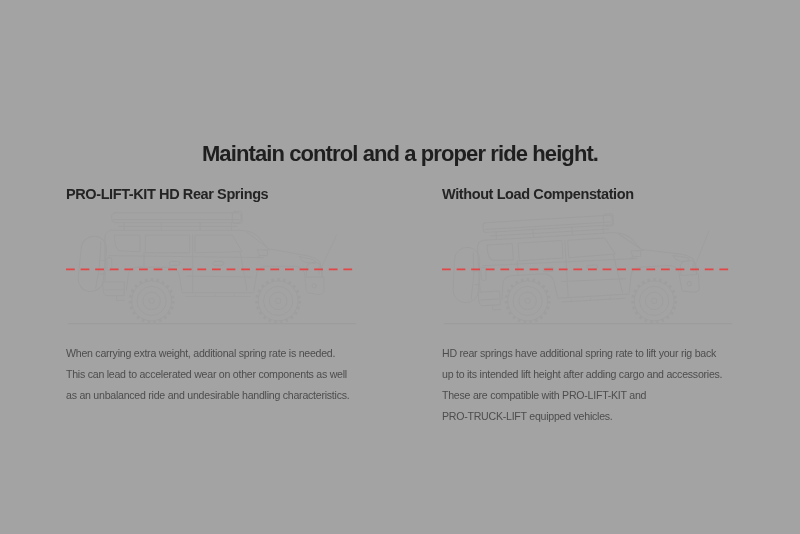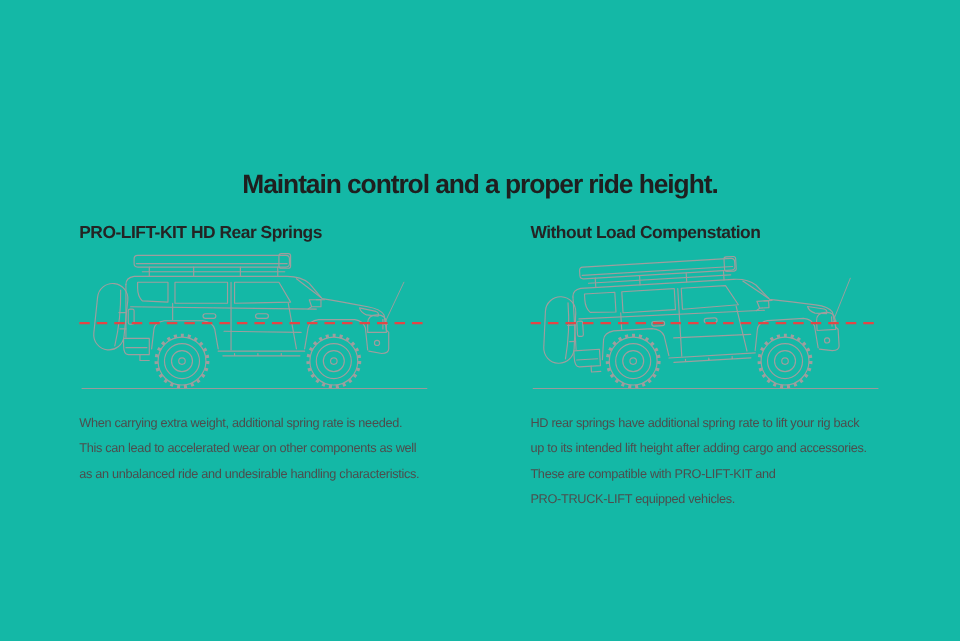--- a/index.html
+++ b/index.html
@@ -1,17 +1,17 @@
 <!DOCTYPE html>
 <html><head>
 <meta charset="utf-8">
 <style>
   html,body{margin:0;padding:0;background:#ffffff;}
   body{width:800px;height:534px;position:relative;font-family:"Liberation Sans",sans-serif;overflow:hidden;}
-  .canvas{position:absolute;inset:0;background:#14b8a6;}
+  .canvas{position:absolute;inset:0;background:#a3a3a3;}
 
   .page-title{
     position:absolute;top:126px;left:0;width:800px;text-align:center;
     font-size:22px;font-weight:700;color:#1f1f1f;letter-spacing:-0.9px;
   }
 
   .col{position:absolute;top:186px;width:300px;}
   .col.left{left:66px;}
   .col.right{left:442px;}
 

